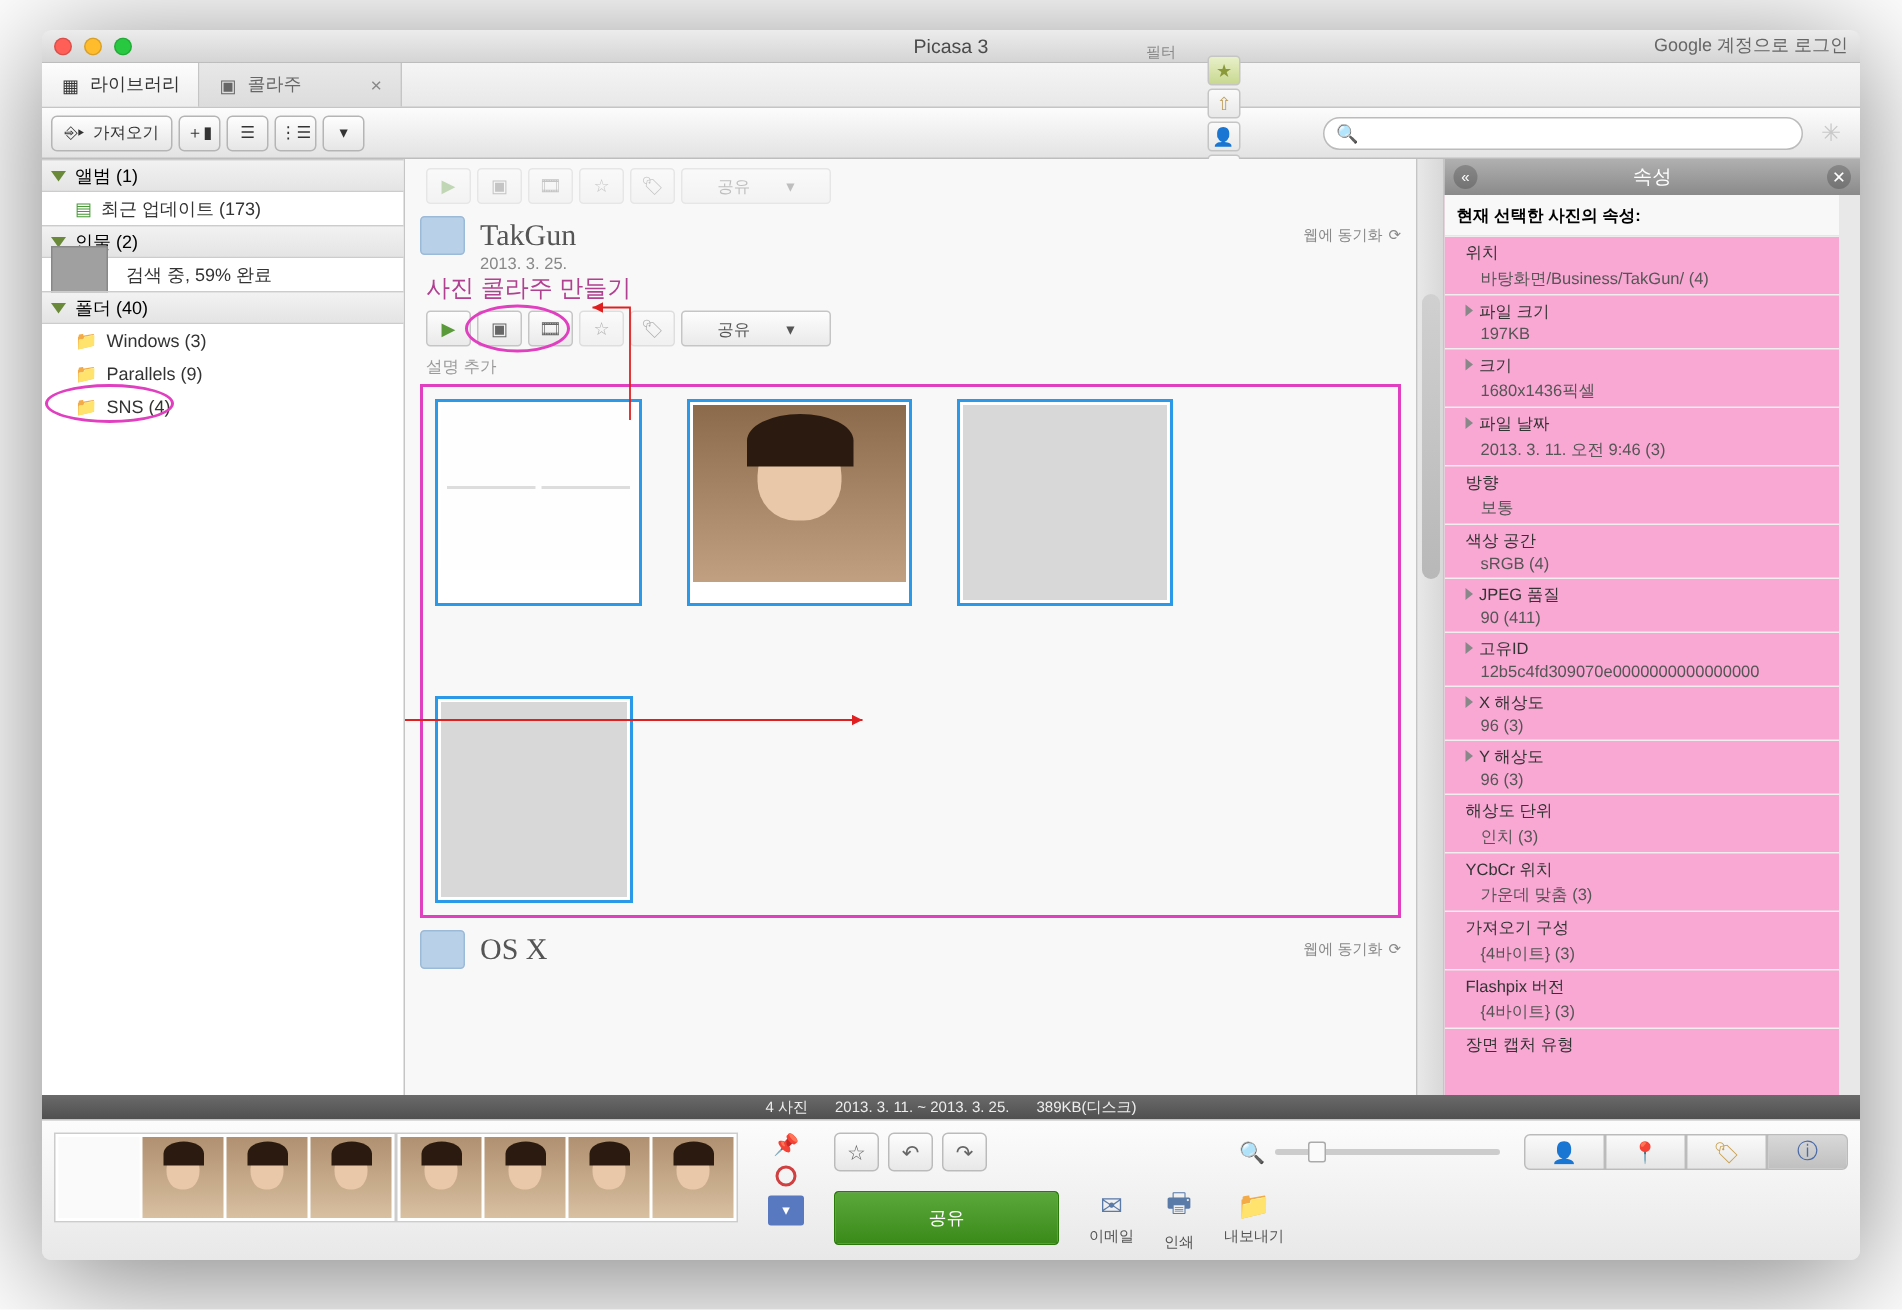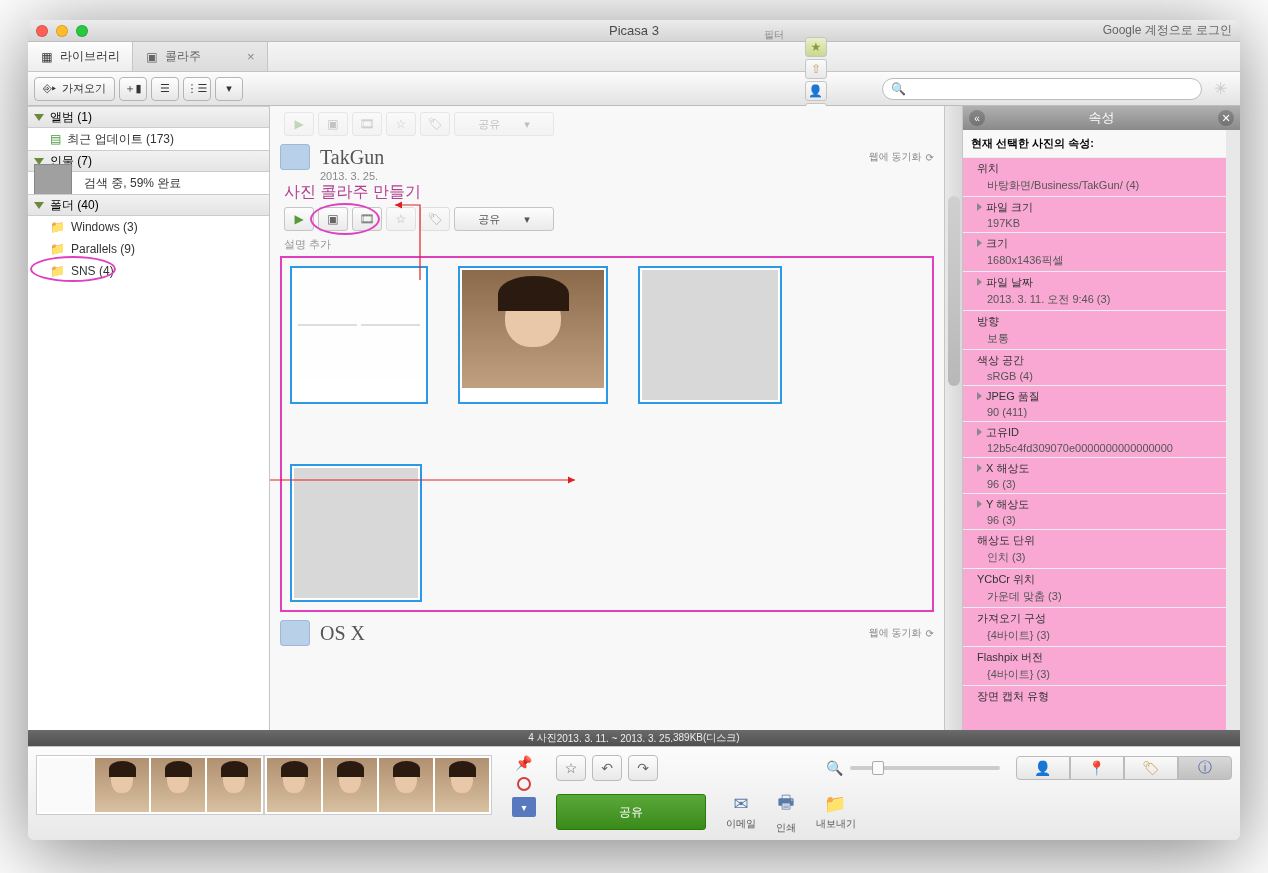--- a/index.html
+++ b/index.html
@@ -61,21 +61,21 @@
 .properties { width:278px; background:#f4f4f4; border-left:1px solid #c5c5c5; display:flex; flex-direction:column;}
 .prop-head { height:24px; background: linear-gradient(#b0b0b0,#8a8a8a); color:#fff; font-size:13px; display:flex; align-items:center; justify-content:center; position:relative;}
 .prop-head .collapse { position:absolute; left:6px; width:16px; height:16px; border-radius:50%; background:rgba(0,0,0,.2); display:flex; align-items:center; justify-content:center; font-size:10px;}
 .prop-head .close-x { position:absolute; right:6px; width:16px; height:16px; border-radius:50%; background:rgba(0,0,0,.2); display:flex; align-items:center; justify-content:center; font-size:11px;}
 .prop-body { flex:1; overflow:auto; background:#f9a8d4; font-size:11px;}
 .prop-sel { padding:6px 8px; font-weight:600; background:#f8f8f8;}
 .prop-row { padding:3px 20px 3px 14px; border-top:1px solid #eee;}
 .prop-row .k { color:#333;}
 .prop-row .v { color:#555; padding-left:10px; margin-top:2px;}
 .prop-row .disclose { display:inline-block; width:0;height:0; border-top:4px solid transparent; border-bottom:4px solid transparent; border-left:5px solid #888; margin-right:4px;}
-.statusbar { height:16px; background: linear-gradient(#6a6a6a,#505050); color:#eee; font-size:10px; display:flex; align-items:center; justify-content:center; gap:0;}
+.statusbar { height:16px; background: linear-gradient(#6a6a6a,#505050); color:#eee; font-size:10px; display:flex; align-items:center; justify-content:center; gap:18px;}
 .bottom-panel { height:94px; background: linear-gradient(#fcfcfc,#e8e8e8); border-top:1px solid #c5c5c5; display:flex; padding:8px; gap:10px; align-items:flex-start;}
 .tray { display:flex; gap:2px; border:1px solid #ccc; padding:2px; background:#fff;}
 .tray .tth { width:54px; height:54px; background: linear-gradient(#b09070,#d8c0a0);}
 .tray-ctrl { display:flex; flex-direction:column; gap:6px; align-items:center; margin-left:10px;}
 .pin { color:#5aa83a; font-size:14px;}
 .rec { width:14px; height:14px; border:2px solid #d04040; border-radius:50%;}
 .trash { width:24px; height:20px; background:#5878c0; border-radius:2px; display:flex; align-items:center; justify-content:center; color:#fff; font-size:10px;}
 .bottom-right { margin-left:10px; display:flex; flex-direction:column; gap:8px; flex:1;}
 .br-row1 { display:flex; gap:6px; align-items:center;}
 .round-btn { width:30px; height:26px; border:1px solid #bbb; border-radius:4px; background: linear-gradient(#fdfdfd,#e8e8e8); display:inline-flex; align-items:center; justify-content:center; color:#666; font-size:14px;}
@@ -165,21 +165,21 @@
         <span class="tri"></span>
         <span>앨범 (1)</span>
       </div>
       <div class="sb-item">
         <span style="color:#4a9a3a;">▤</span>
         <span>최근 업데이트 (173)</span>
       </div>
 
       <div class="sb-section-head">
         <span class="tri"></span>
-        <span>인물 (7)</span>
+        <span>인물 (2)</span>
       </div>
       <div class="sb-item" style="padding-left:6px;">
         <span class="people-thumb"></span>
         <span>검색 중, 59% 완료</span>
       </div>
 
       <div class="sb-section-head">
         <span class="tri"></span>
         <span>폴더 (40)</span>
       </div>

